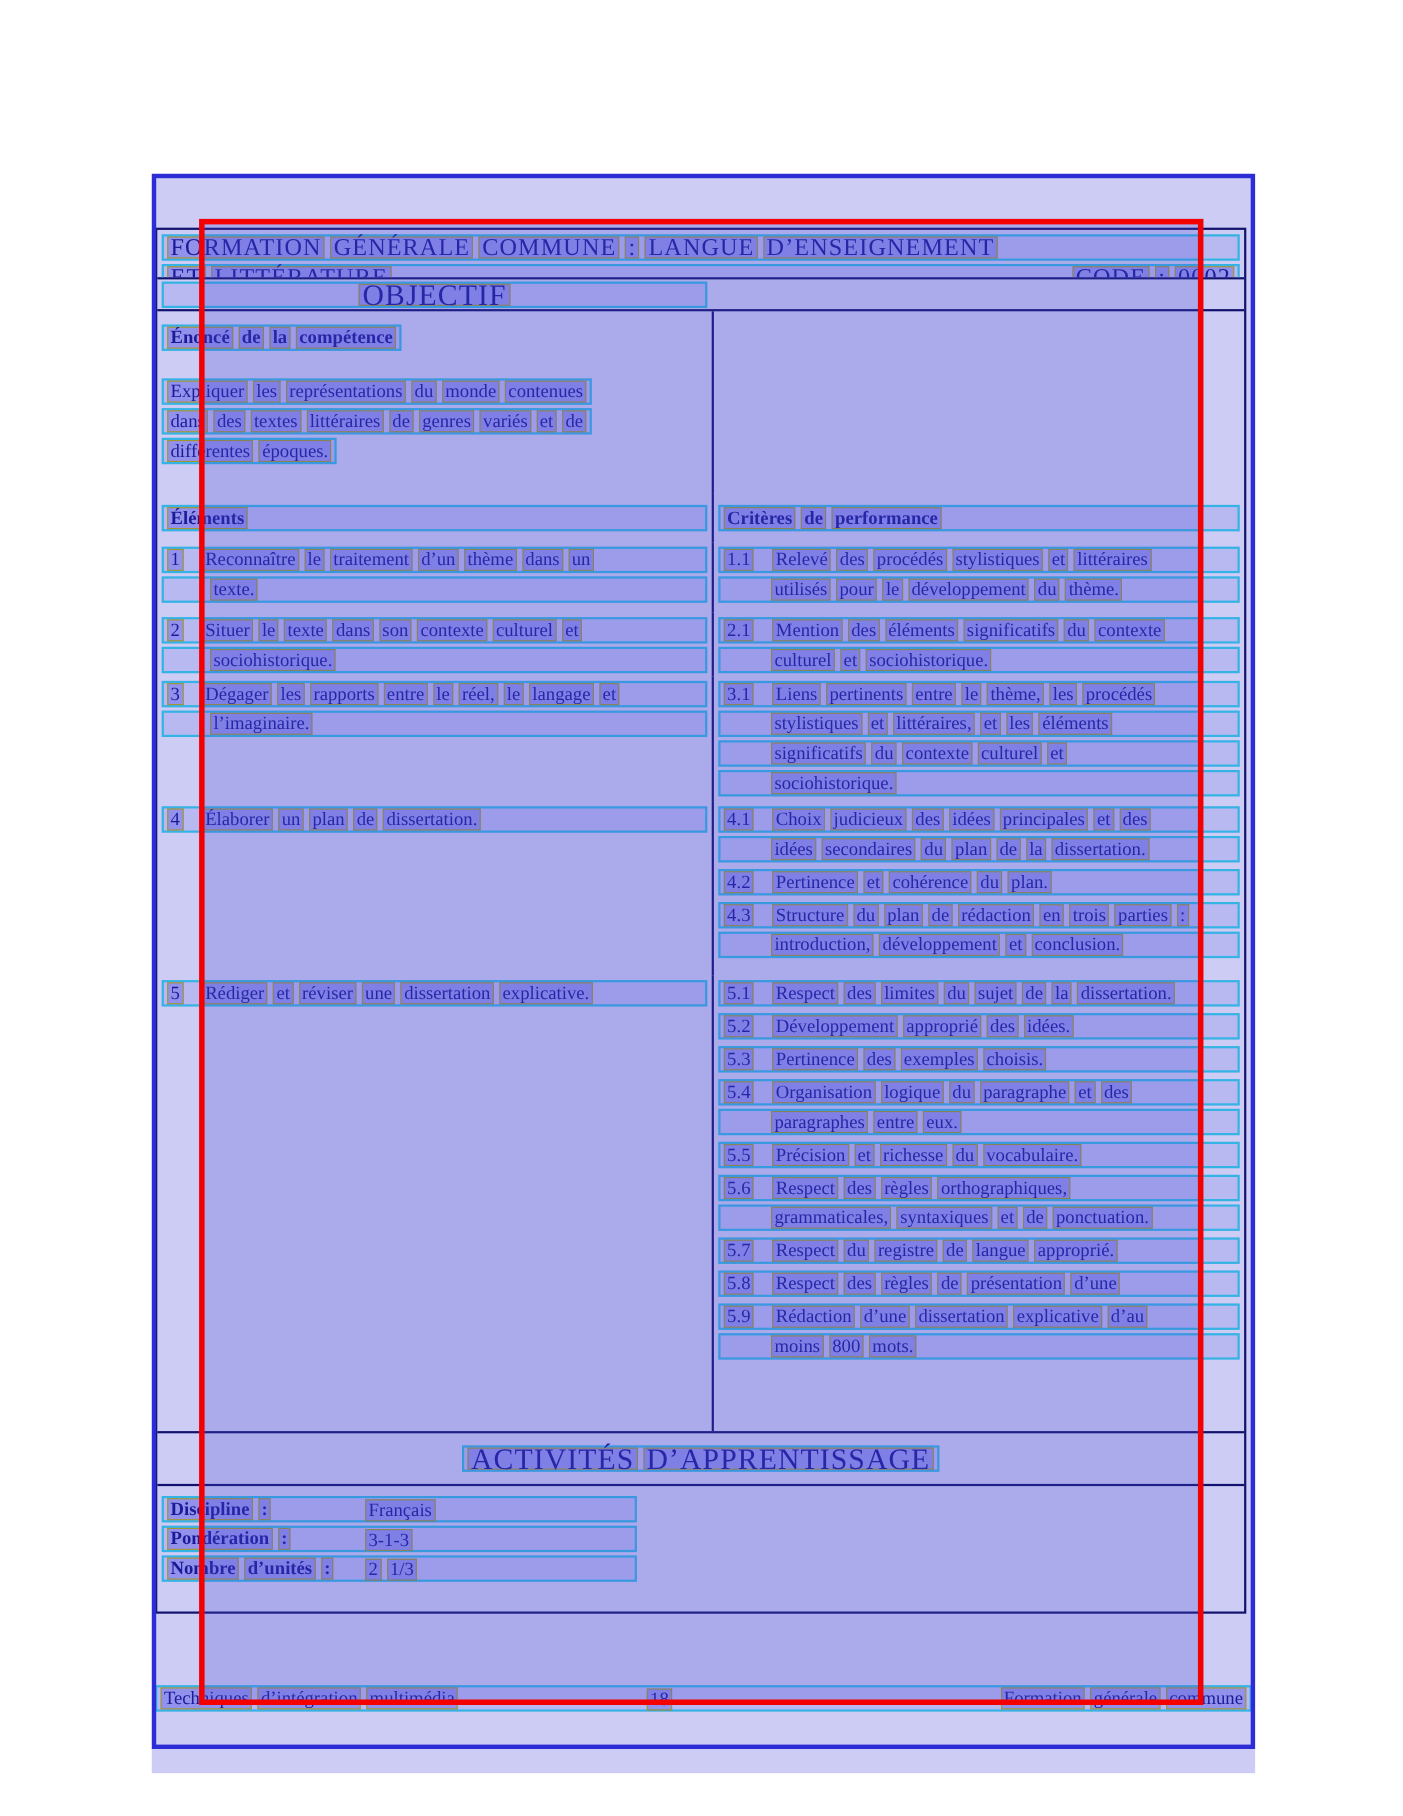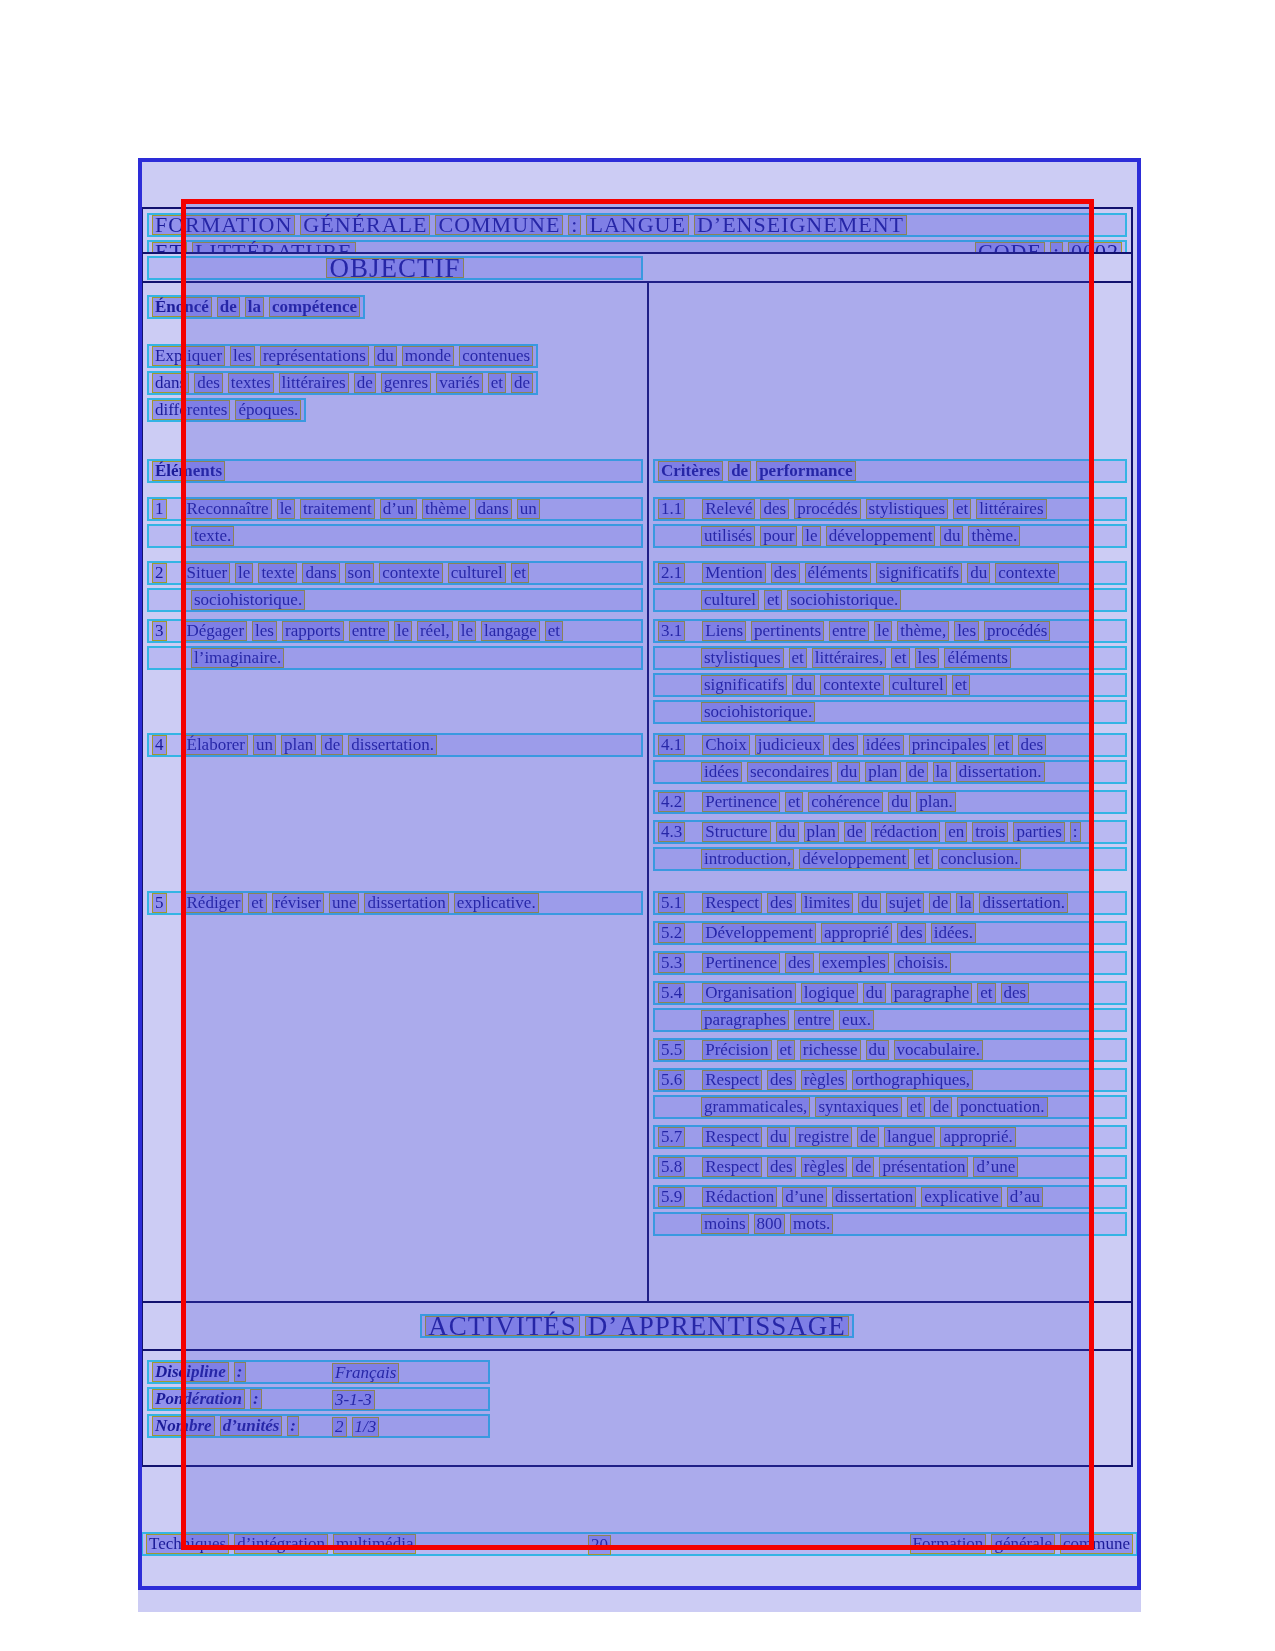--- a/index.html
+++ b/index.html
@@ -46,21 +46,21 @@
   .r-headings .cell{padding-top:10px;}
   .r-i1{height:64px;}
   .r-i2{height:58px;}
   .r-i3{height:114px;}
   .r-i4{height:158px;}
   .r-i5{height:414px;}
   .r-activites{height:50px;}
   .r-activites .cell{padding-top:11px;}
   .r-info{height:114px;}
   .r-info .cell{padding-top:9px;}
-  .info-line{position:relative;width:343px;font-style:italic;}
+  .info-line{position:relative;width:432px;}
   .val{display:flex;position:absolute;left:183px;top:1px;gap:5px;}
   .footer-line{position:absolute;top:1374px;left:3px;right:3px;z-index:4;}
   .pgnum{display:flex;position:absolute;left:445px;top:1px;gap:5px;}
   .f-right{display:flex;margin-left:auto;gap:5px;}
   
   .highlight-region{
     position:absolute;left:43px;top:41px;width:913px;height:1351px;
     border:5px solid #f40000;background:rgba(72,72,212,0.25);
     box-sizing:border-box;z-index:10;pointer-events:none;
   }
@@ -343,21 +343,21 @@
             </span>
           </div>
       </div>
     </div>
 
   </div>
 
   <div class="line footer-line">
     <span class="t"><span class="w">Techniques</span><span class="w">d’intégration</span><span class="w">multimédia</span></span>
     <span class="t pgnum">
-        <span class="w">20</span>
+        <span class="w">18</span>
       </span>
     <span class="t f-right">
         <span class="w">Formation</span>
         <span class="w">générale</span>
         <span class="w">commune</span>
       </span>
   </div>
 
   <div class="highlight-region"></div>
 

